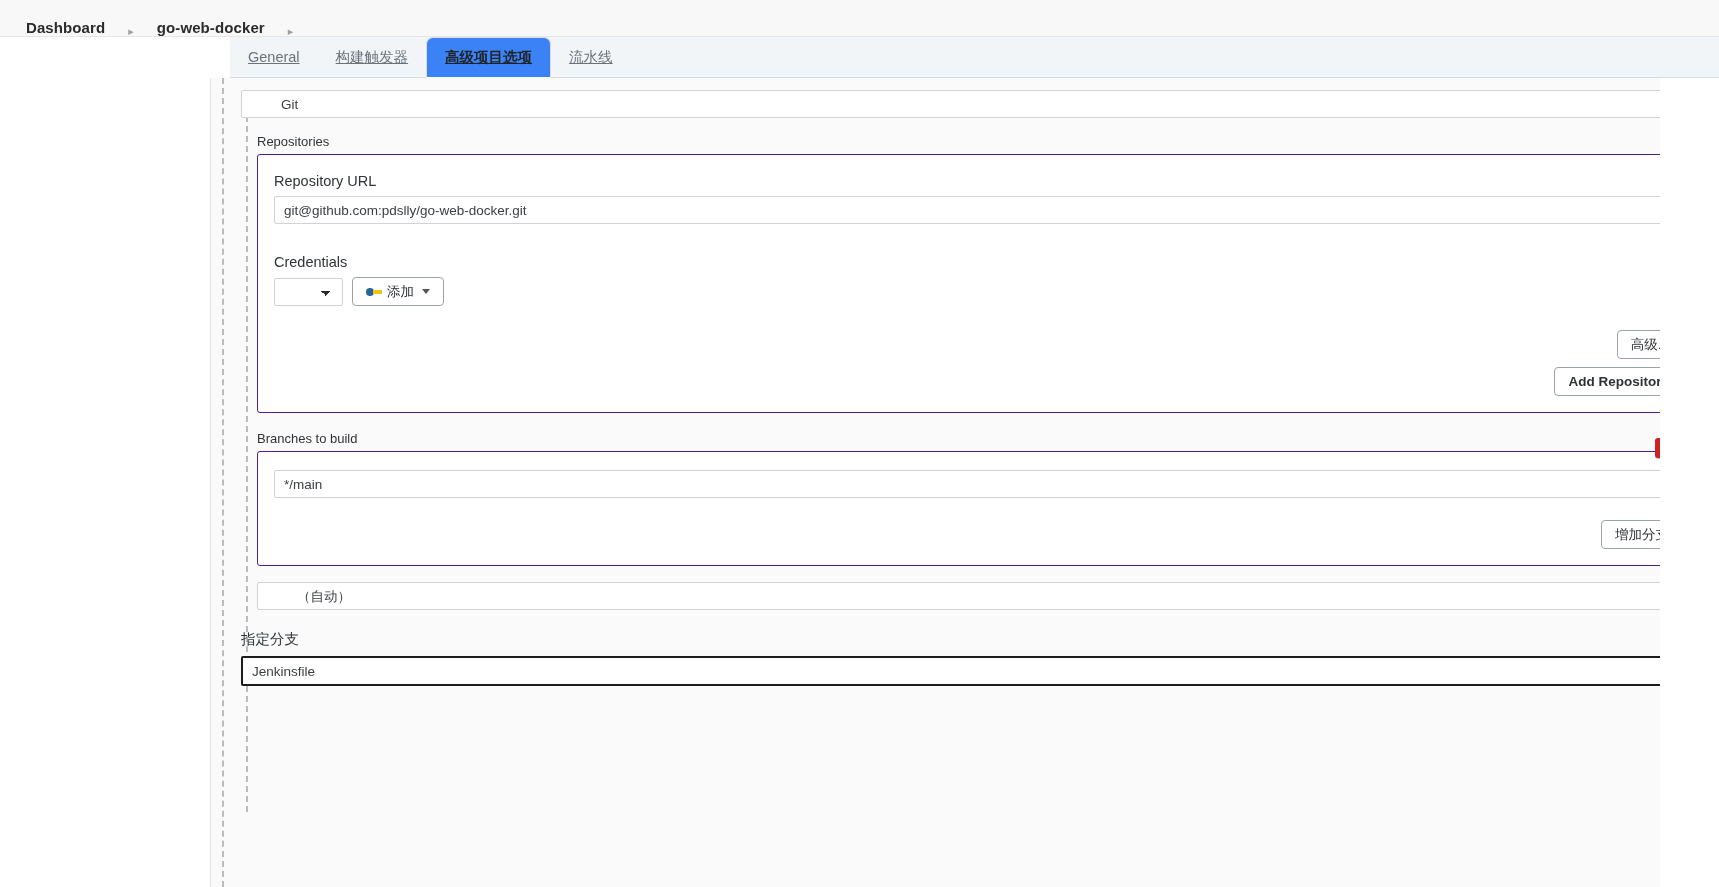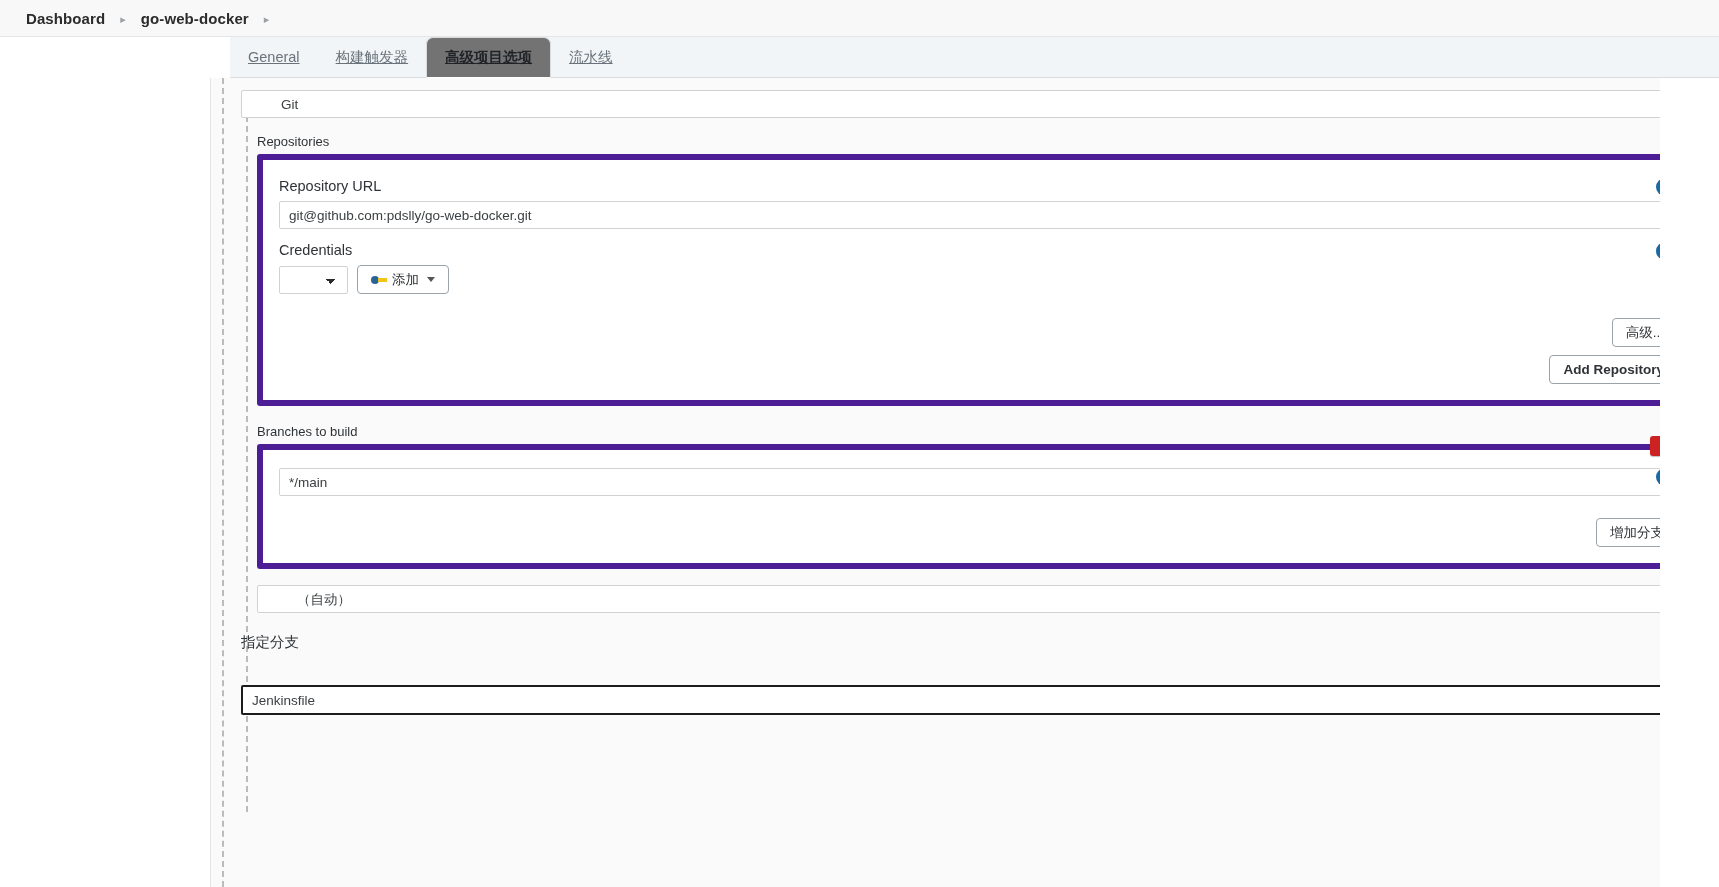--- a/index.html
+++ b/index.html
@@ -12,23 +12,23 @@
     font-family: "Liberation Sans", "DejaVu Sans", sans-serif;
     color: #333;
   }
 
   
   .breadcrumb-bar {
     height: 37px;
     background: #f8f8f8;
     border-bottom: 1px solid #e6e6e6;
     display: flex;
-    align-items: center;
+    align-items: flex-end;
     padding-left: 20px;
-    gap: 0px;
+    gap: 8px;
   }
   .crumb {
     font-size: 15px;
     font-weight: bold;
     color: #2b2b2b;
     letter-spacing: .1px;
     padding: 0 6px;
   }
   .crumb-sep {
     color: #9aa0a6;
@@ -59,21 +59,21 @@
     font-size: 14.5px;
     color: #6a737b;
     padding: 0 18px;
     height: 40px;
     line-height: 40px;
     cursor: pointer;
     white-space: nowrap;
     text-decoration: underline;
   }
   .tab.active {
-    background: #737373;
+    background: #3b82f6;
     color: #1f2326;
     font-weight: bold;
     border: 1px solid #d9dde0;
     border-bottom: 1px solid #ffffff;
     border-top-left-radius: 7px;
     border-top-right-radius: 7px;
     height: 41px;
     line-height: 39px;
     margin-bottom: -1px;
   }
@@ -148,26 +148,25 @@
       calc(100% - 16px) 12px,
       calc(100% - 11px) 12px;
     background-size: 5px 5px, 5px 5px;
     background-repeat: no-repeat;
     padding-right: 28px;
     padding-left: 39px;
   }
   input.text.focused {
     border: 2px solid #1c1c1c;
     height: 30px;
-    margin-top: 26px;
   }
 
   .panel {
     background: #ffffff;
-    border: 6px solid #4c1d95;
+    border: 1px solid #4c1d95;
     border-radius: 3px;
     padding: 18px 16px 16px 16px;
     position: relative;
   }
 
   .btn {
     display: inline-flex;
     align-items: center;
     justify-content: center;
     gap: 5px;
@@ -242,21 +241,21 @@
     justify-content: center;
     border: none;
     border-radius: 3px;
     cursor: pointer;
     box-shadow: 0 1px 1px rgba(0,0,0,.25);
   }
 
   .row-right { display: flex; justify-content: flex-end; }
   .mt8 { margin-top: 8px; }
   .mt14 { margin-top: 14px; }
-  .mt22 { margin-top: 13px; }
+  .mt22 { margin-top: 30px; }
   .rel { position: relative; }
 
   
   .right-gutter {
     position: absolute;
     right: 0; top: 0; bottom: 0;
     width: 59px;
     background: #ffffff;
   }
 </style>

